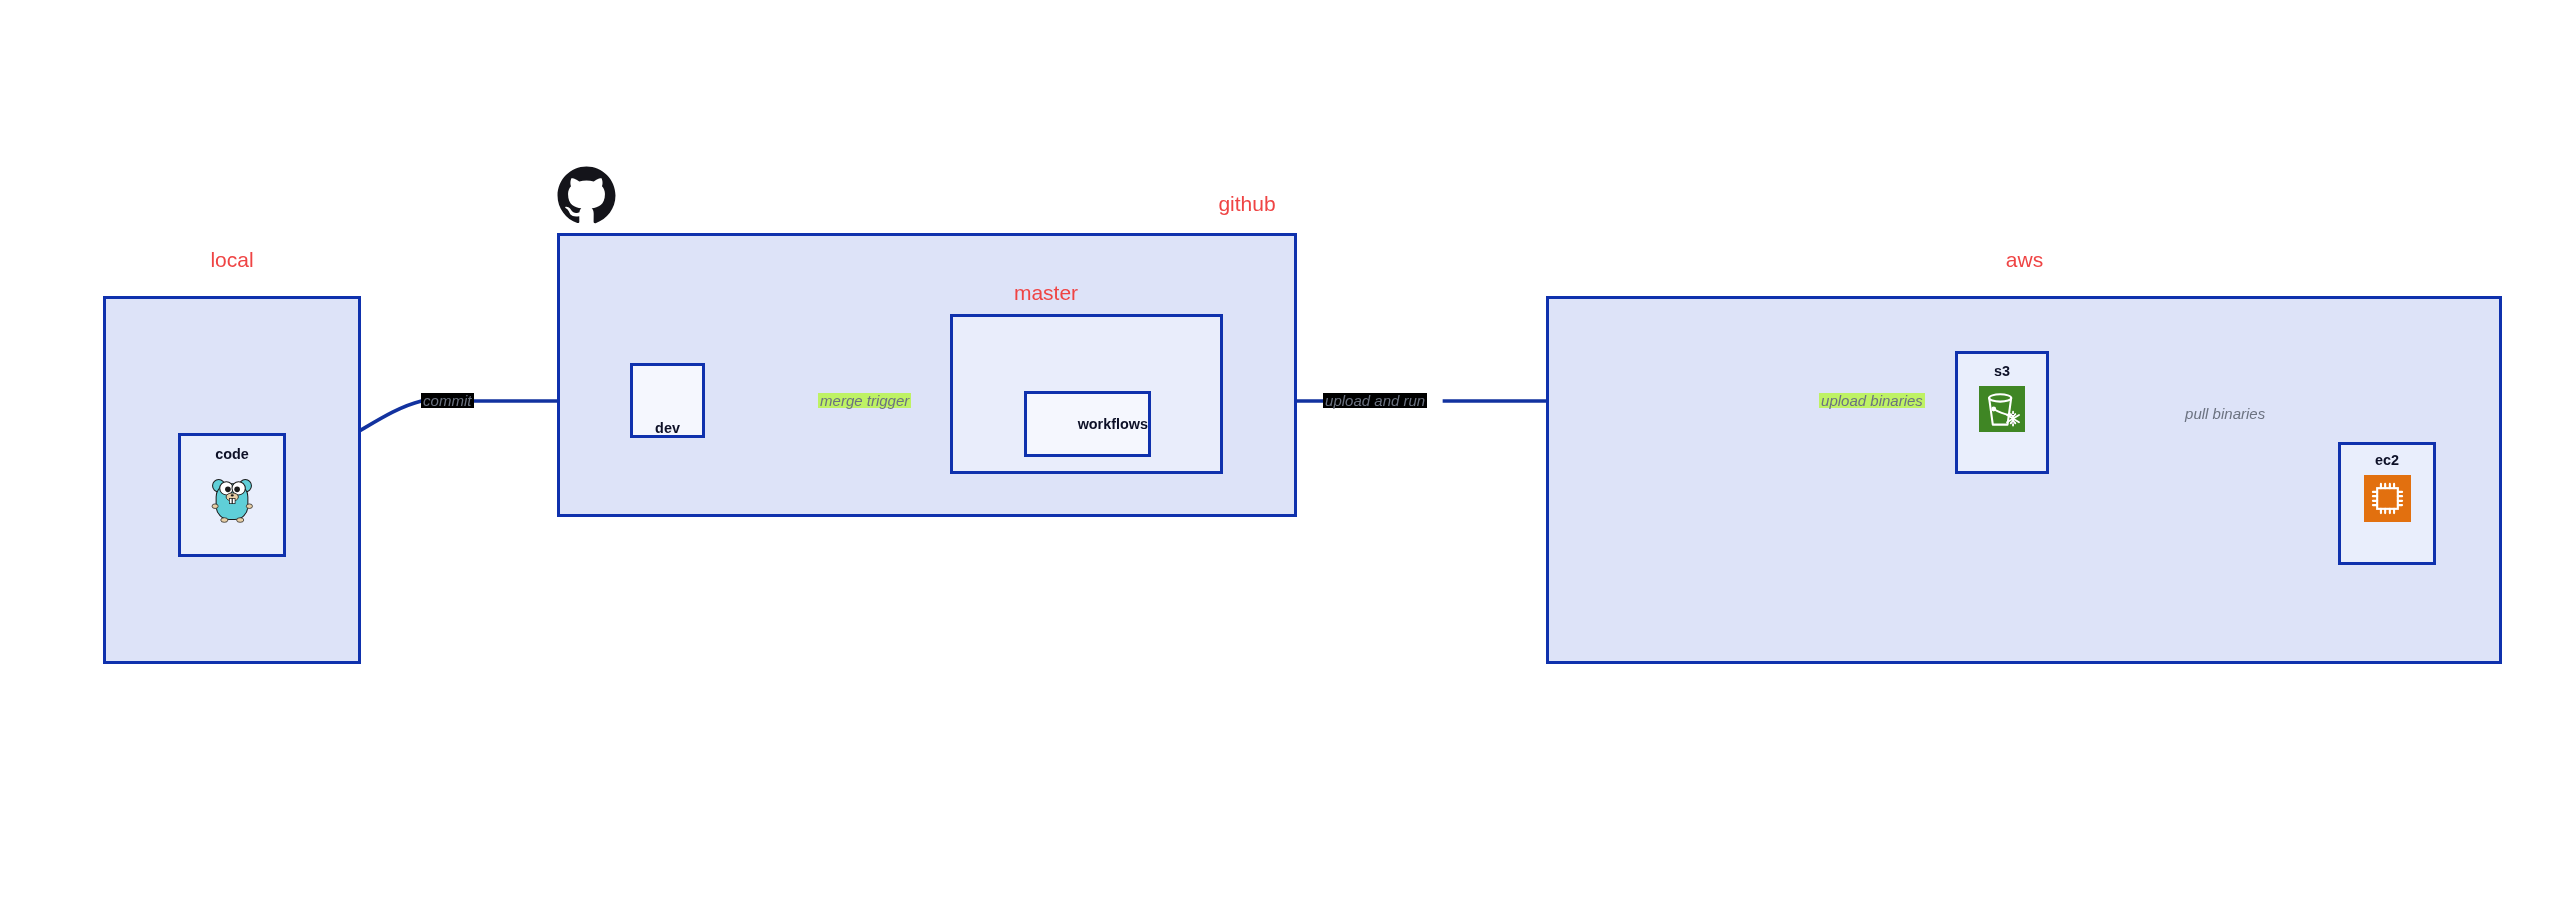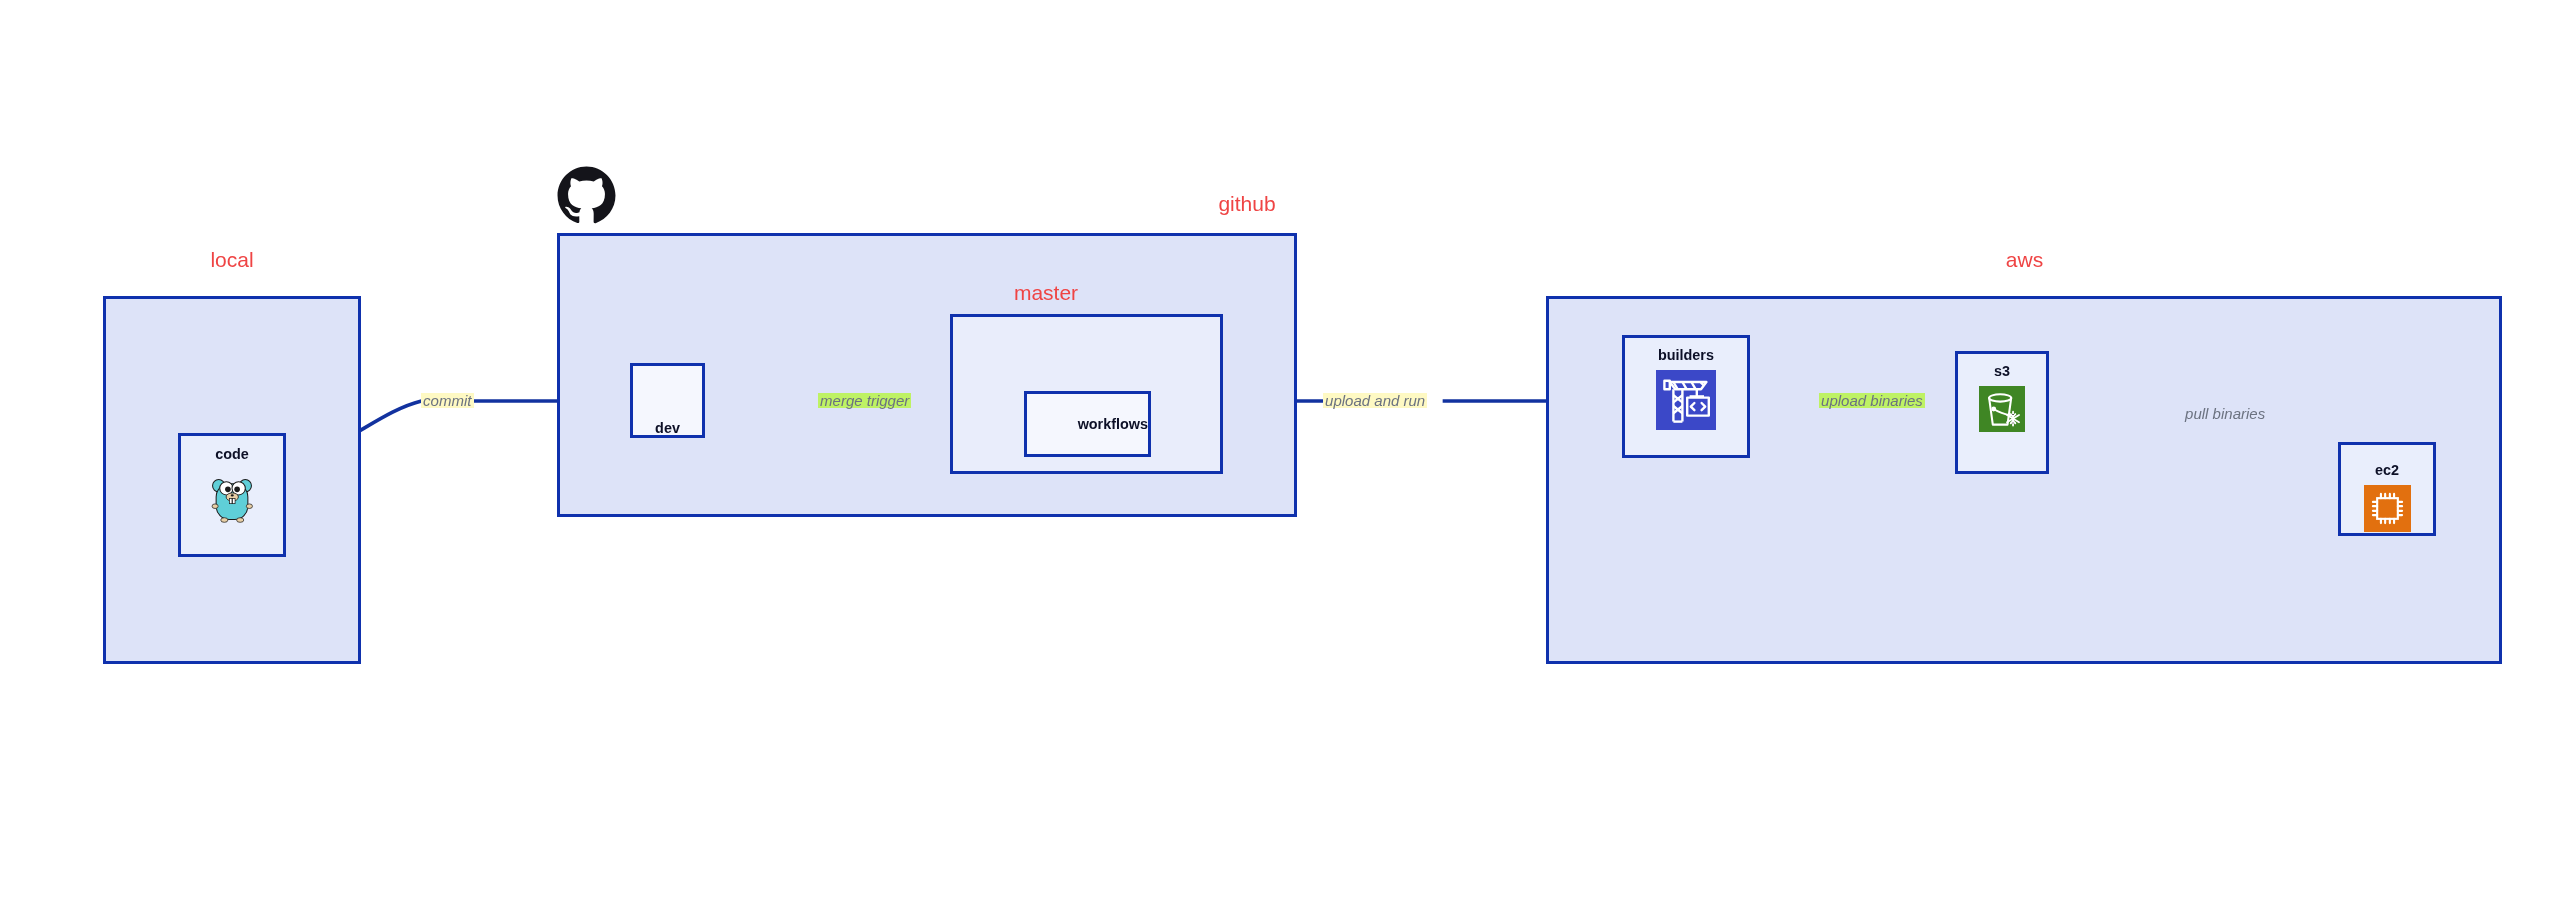--- a/index.html
+++ b/index.html
@@ -65,21 +65,21 @@
   }
 
   
   .edge-label {
     position: absolute;
     color: #6b7280;
     font-style: italic;
     font-size: 15px;
     white-space: nowrap;
     line-height: 1;
-    background: #fef9c3;
+    background: #000000;
     padding: 0 2.1px;
   }
   .edge-label.on-group { background: #bef264; }
   .edge-label.no-bg { background: transparent; }
 
   
   #caption {
     position: absolute;
     color: #0d1027;
     font-size: 34px;
@@ -191,48 +191,20 @@
 
   <div class="node light" style="left:1024px; top:391px; width:127px; height:66px; justify-content:center;align-items:flex-end;">
     <span class="node-label">workflows</span>
   </div>
 
   <div class="group-label" style="left:1880px; top:249px; width:289px;">aws</div>
 
   <div class="group" style="left:1546px; top:296px; width:956px; height:368px;">
   </div>
 
-  <div class="node" style="left:1622px; top:335px; width:128px; height:123px; padding-top:10.3px;">
-    <span class="node-label">builders</span>
-    <span class="node-icon" style="margin-top:7.2px;">
-      <svg width="60" height="60" viewBox="0 0 100 100">
-        <rect x="0" y="0" width="100" height="100" fill="#3b48c8"></rect>
-        <g fill="none" stroke="#ffffff" stroke-width="4" stroke-linejoin="round">
-
-          <rect x="14" y="18" width="9" height="14"></rect>
-
-          <path d="M23 20 L84 20 L75 32 L32 32 Z"></path>
-          <path d="M29 20 L36 32 M44 20 L51 32 M59 20 L66 32 M74 20 L80 26"></path>
-
-          <path d="M29 32 L29 86 M44 32 L44 86"></path>
-          <path d="M29 42 L44 54 M44 42 L29 54 M29 60 L44 72 M44 60 L29 72"></path>
-          <path d="M29 86 L44 86"></path>
-
-          <path d="M68 32 L68 44"></path>
-          <path d="M56 44 L80 44"></path>
-
-          <rect x="52" y="46" width="36" height="30"></rect>
-        </g>
-        <g fill="none" stroke="#ffffff" stroke-width="4" stroke-linecap="round" stroke-linejoin="round">
-          <path d="M64 55 L58 61 L64 67"></path>
-          <path d="M76 55 L82 61 L76 67"></path>
-        </g>
-      </svg>
-    </span>
-  </div>
 
   <div class="node" style="left:1955px; top:335px; width:94px; height:123px; padding-top:10.3px;margin-top:16px;">
     <span class="node-label">s3</span>
     <span class="node-icon" style="margin-top:7.2px;">
       <svg width="46" height="46" viewBox="0 0 100 100">
         <rect x="0" y="0" width="100" height="100" fill="#3f8624"></rect>
         <g fill="none" stroke="#ffffff" stroke-width="4.5" stroke-linecap="round" stroke-linejoin="round">
 
           <path d="M22 26 L30 84 L62 84 L70 26"></path>
           <ellipse cx="46" cy="26" rx="24" ry="8"></ellipse>
@@ -245,21 +217,21 @@
           <path d="M74 56 L74 86"></path>
           <path d="M61 63 L87 79"></path>
           <path d="M87 63 L61 79"></path>
           <path d="M69 61 L74 66 L79 61"></path>
           <path d="M69 81 L74 76 L79 81"></path>
         </g>
       </svg>
     </span>
   </div>
 
-  <div class="node" style="left:2338px; top:442px; width:98px; height:94px; padding-top:18px;">
+  <div class="node" style="left:2338px; top:442px; width:98px; height:123px; padding-top:8px;">
     <span class="node-label">ec2</span>
     <span class="node-icon" style="margin-top:7.2px;">
       <svg width="47" height="47" viewBox="0 0 100 100">
         <rect x="0" y="0" width="100" height="100" fill="#e2700f"></rect>
         <g fill="none" stroke="#ffffff" stroke-width="4.5" stroke-linecap="round">
           <rect x="28" y="28" width="44" height="44"></rect>
 
           <path d="M36 28 L36 19 M45 28 L45 19 M55 28 L55 19 M64 28 L64 19"></path>
 
           <path d="M36 72 L36 81 M45 72 L45 81 M55 72 L55 81 M64 72 L64 81"></path>

